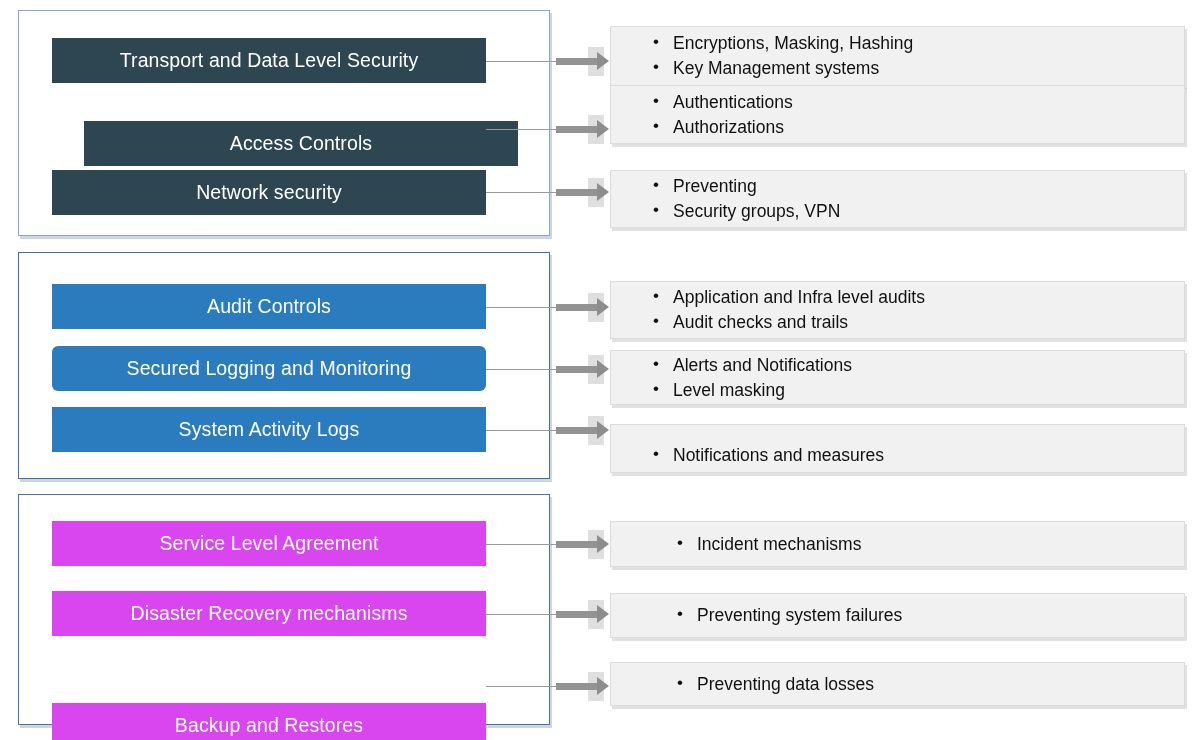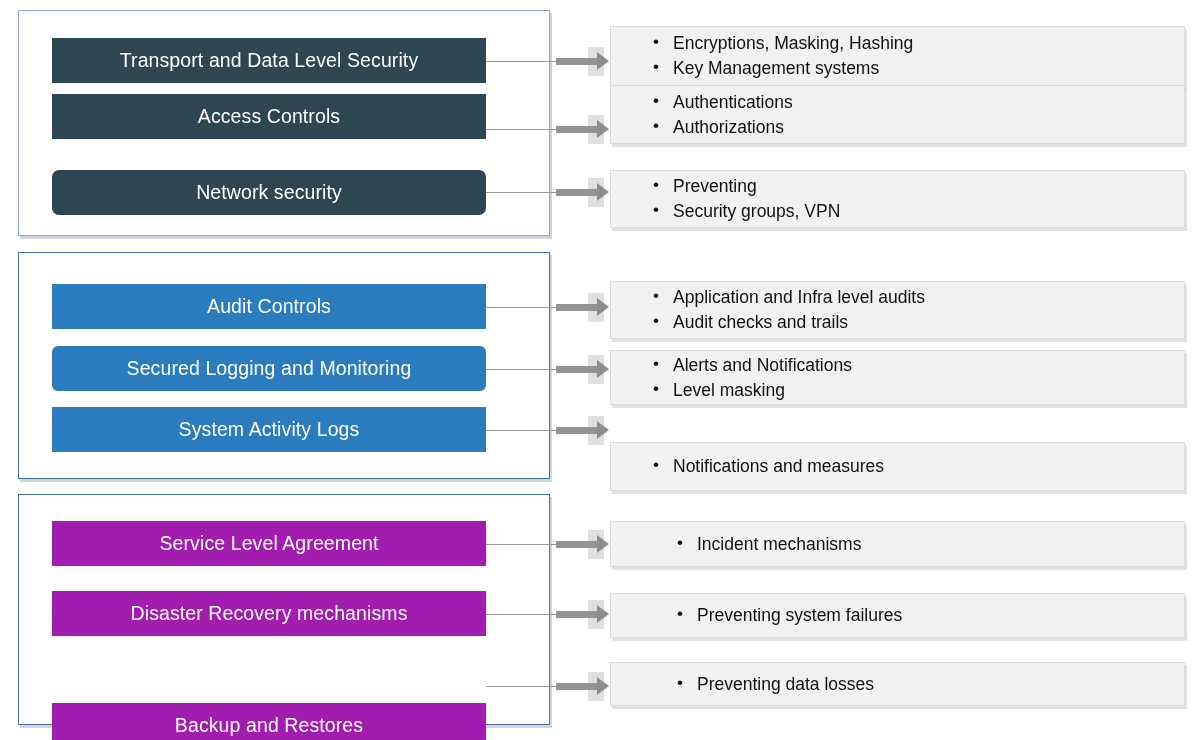--- a/index.html
+++ b/index.html
@@ -54,26 +54,26 @@
     justify-content: center;
     color: #ffffff;
     font-size: 19.5px;
     font-weight: 400;
     letter-spacing: 0.1px;
     box-sizing: border-box;
     text-align: center;
   }
   .bar-dark  { background: #2e4552; height: 45px; }
   .bar-blue  { background: #2b7bbf; height: 45px; }
-  .bar-teal  { background: #a21caf; height: 45px; }
+  .bar-teal  { background: #d946ef; height: 45px; }
 
   
   .b1 { top: 38px; }
-  .b2 { top: 94px; }
-  .b3 { top: 170px; border-radius: 7px; }
+  .b2 { top: 121px; margin-left: 32px; }
+  .b3 { top: 170px; }
   
   .b4 { top: 284px; }
   .b5 { top: 346px; border-radius: 6px; }
   .b6 { top: 407px; }
   
   .b7 { top: 521px; }
   .b8 { top: 591px; }
   .b9 { top: 703px; }
 
   
@@ -146,21 +146,21 @@
   }
   .detail.indented ul { padding-left: 86px; }
 
   
   .d1 { top: 26px;  height: 60px; }
   .d2 { top: 85px;  height: 59px; }
   .d3 { top: 170px; height: 58px; }
   
   .d4 { top: 281px; height: 58px; }
   .d5 { top: 350px; height: 55px; }
-  .d6 { top: 442px; height: 49px; }
+  .d6 { top: 424px; height: 49px; justify-content: flex-end; }
   
   .d7 { top: 521px; height: 46px; }
   .d8 { top: 593px; height: 45px; }
   .d9 { top: 662px; height: 44px; }
 </style>
 </head>
 <body>
 
 <div class="canvas">
 

